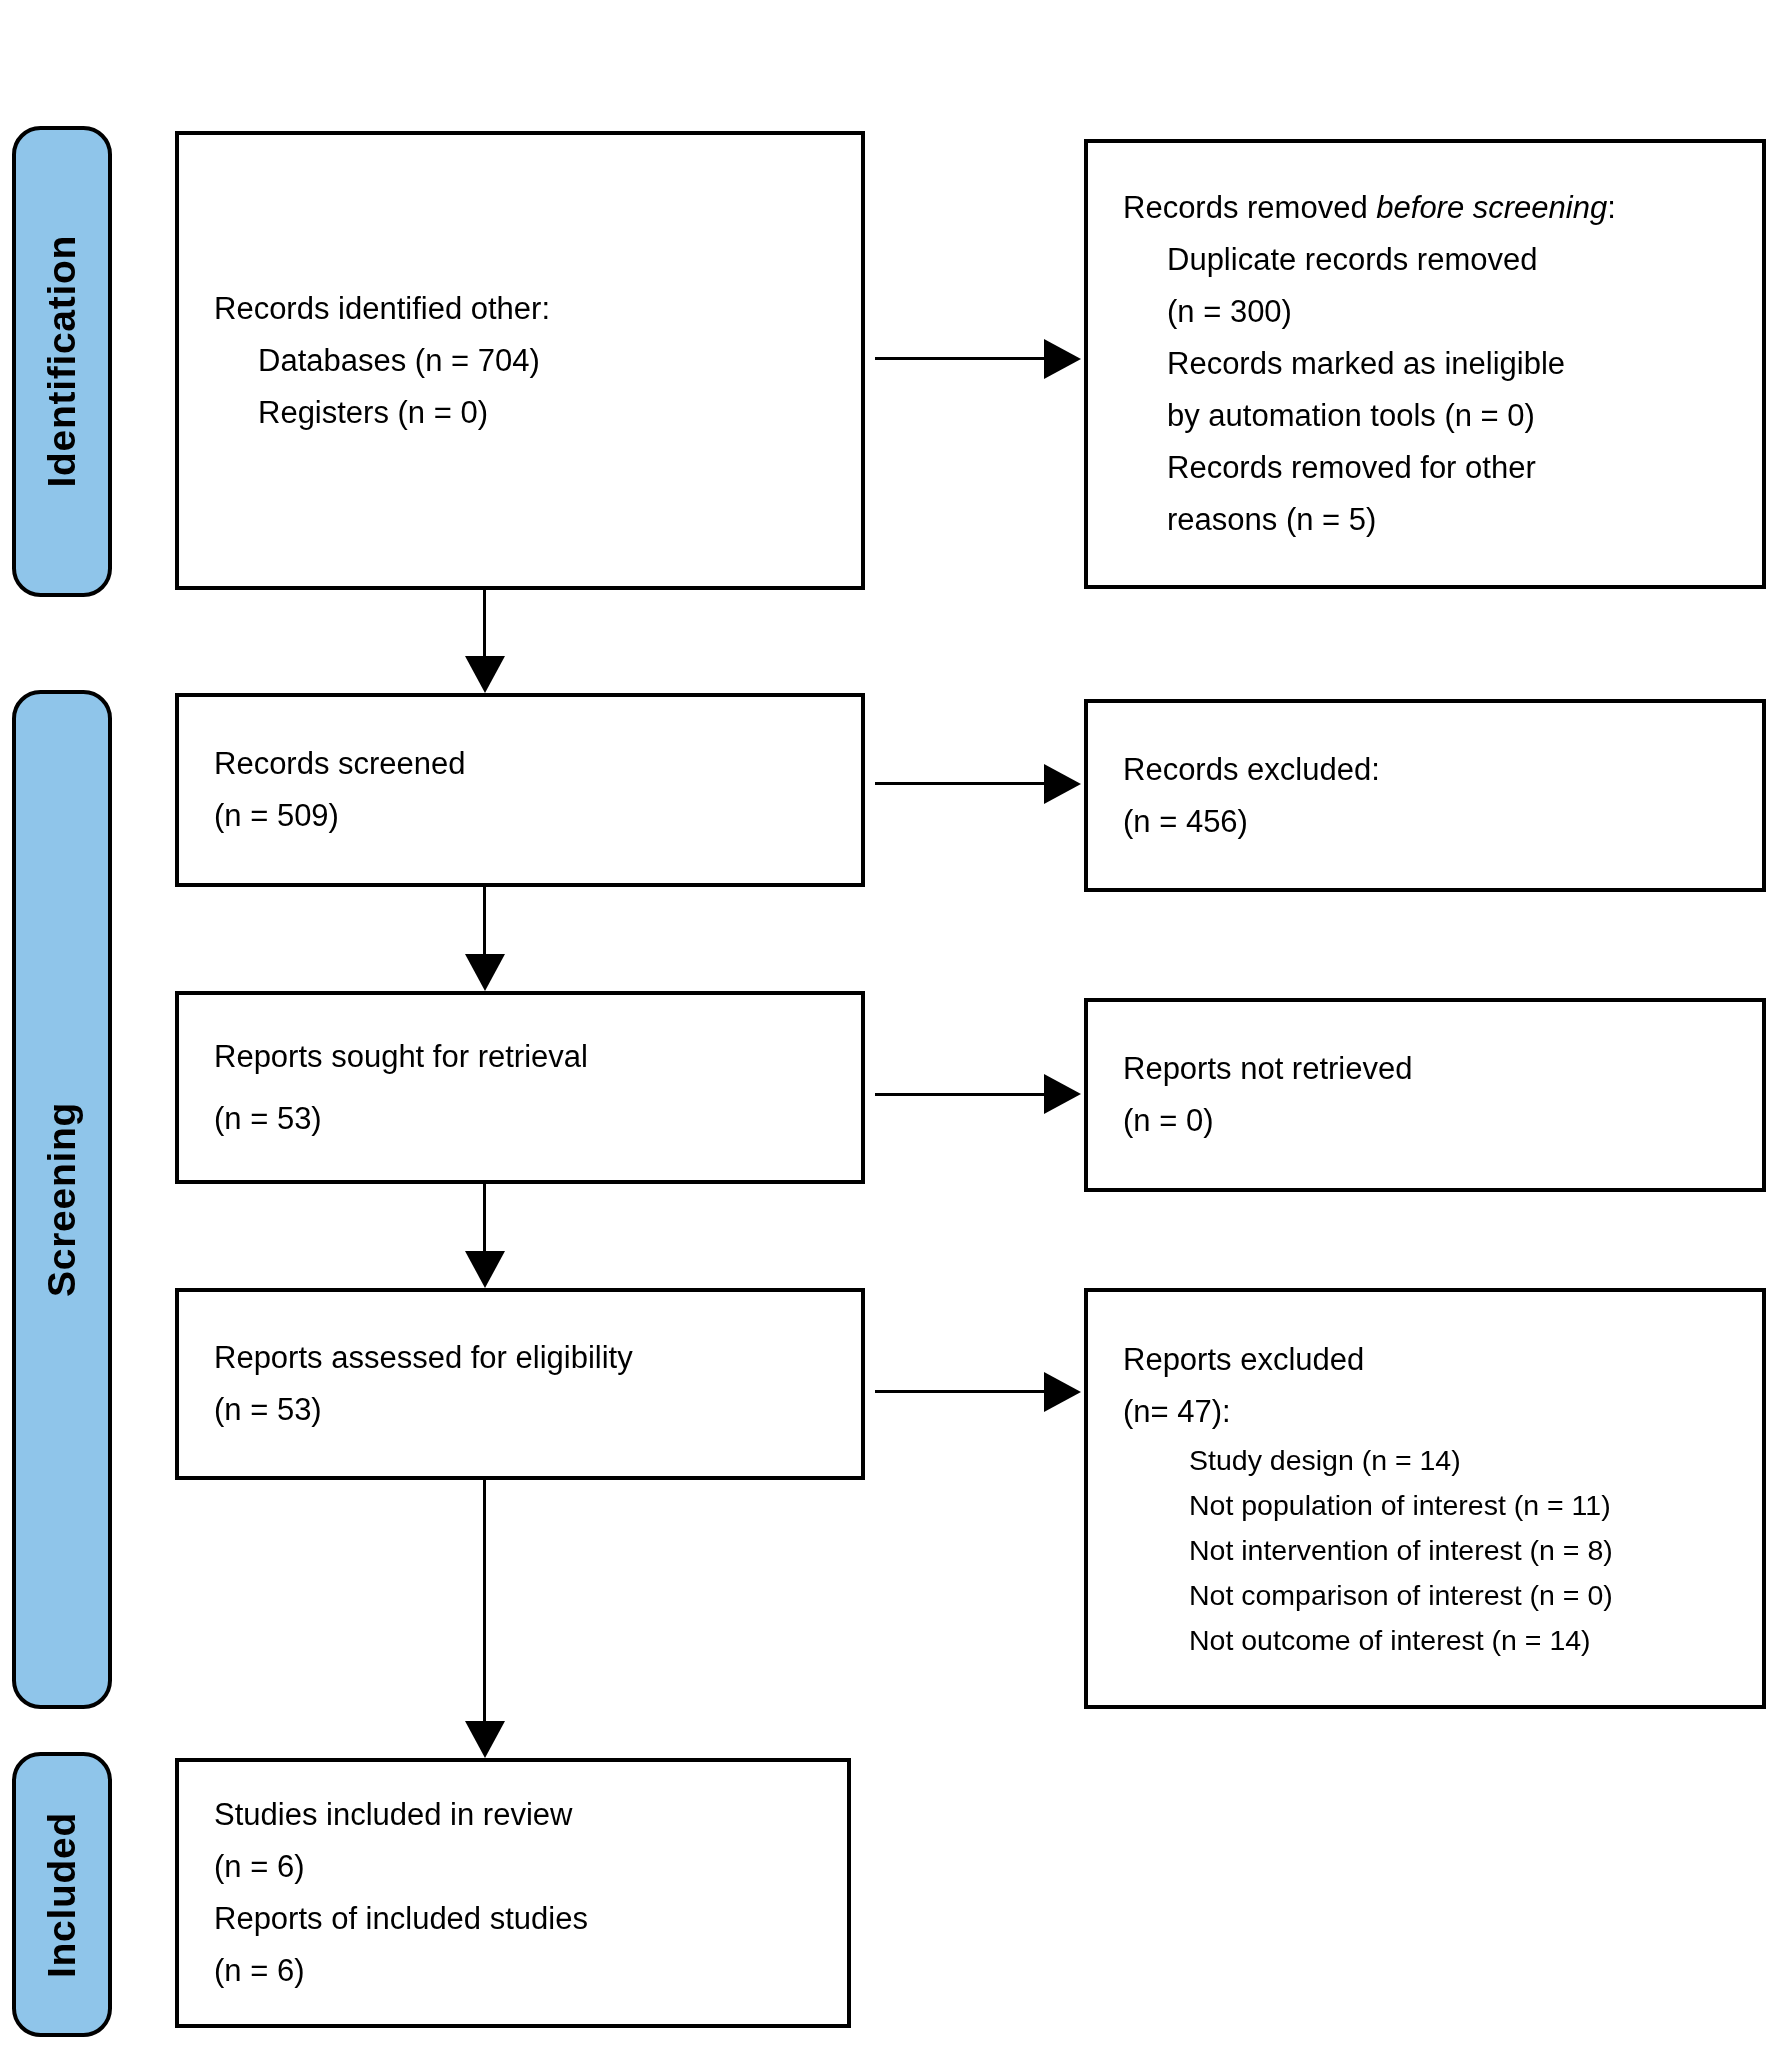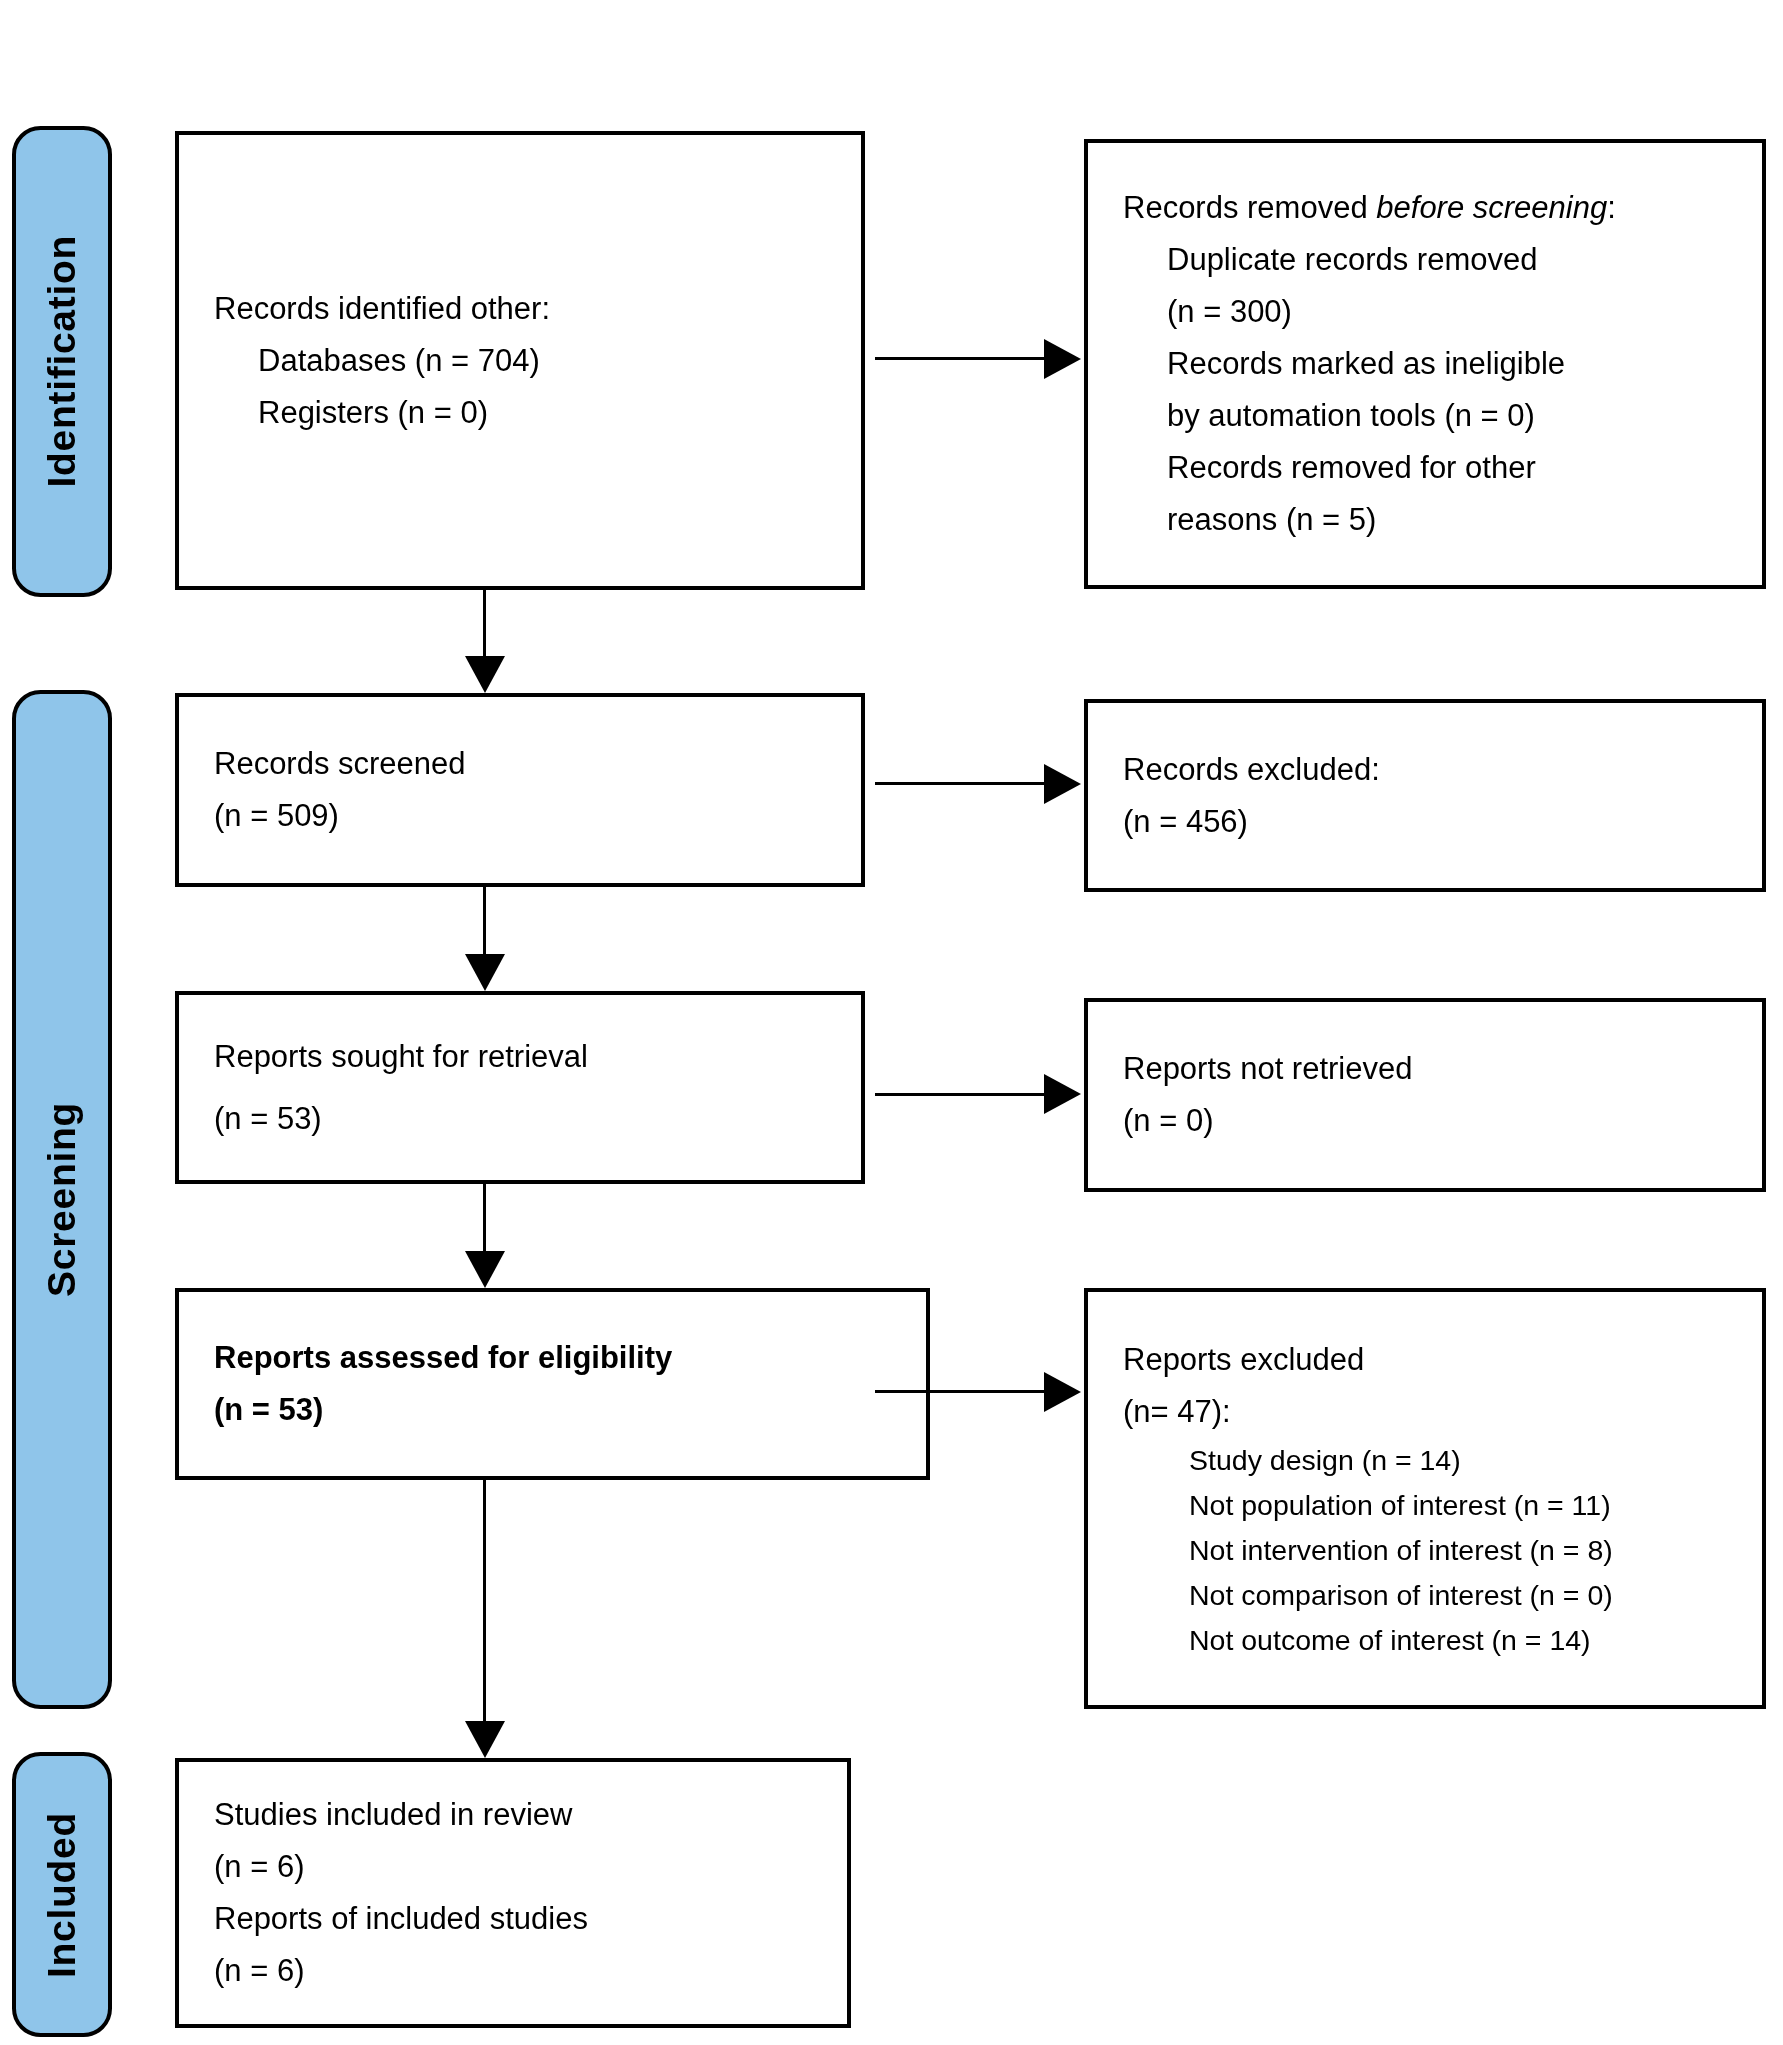--- a/index.html
+++ b/index.html
@@ -74,21 +74,21 @@
   .fbox .indent { padding-left: 79px; padding-right: 13.6px; }
   .fbox .small  { font-size: 28.5px; line-height: 45px; padding-left: 101px; padding-right: 11px; }
   .italic { font-style: italic; }
 
   #box-identified        { left: 175px;  top: 131px;  width: 690px; height: 459px; }
   #box-removed           { left: 1084px; top: 139px;  width: 682px; height: 450px; }
   #box-screened          { left: 175px;  top: 693px; width: 690px; height: 194px; }
   #box-excluded          { left: 1084px; top: 699px; width: 682px; height: 193px; }
   #box-sought            { left: 175px;  top: 991px; width: 690px; height: 193px; gap: 10px; }
   #box-not-retrieved     { left: 1084px; top: 998px; width: 682px; height: 194px; }
-  #box-assessed          { left: 175px;  top: 1288px; width: 755px; height: 192px; font-weight: bold; }
+  #box-assessed          { left: 175px;  top: 1288px; width: 690px; height: 192px; }
   #box-reports-excluded  { left: 1084px; top: 1288px; width: 682px; height: 421px; }
   #box-included          { left: 175px;  top: 1758px; width: 676px; height: 270px; }
 
   
   .hline {
     position: absolute;
     height: 3.4px;
     background: #000000;
   }
   .hhead {

